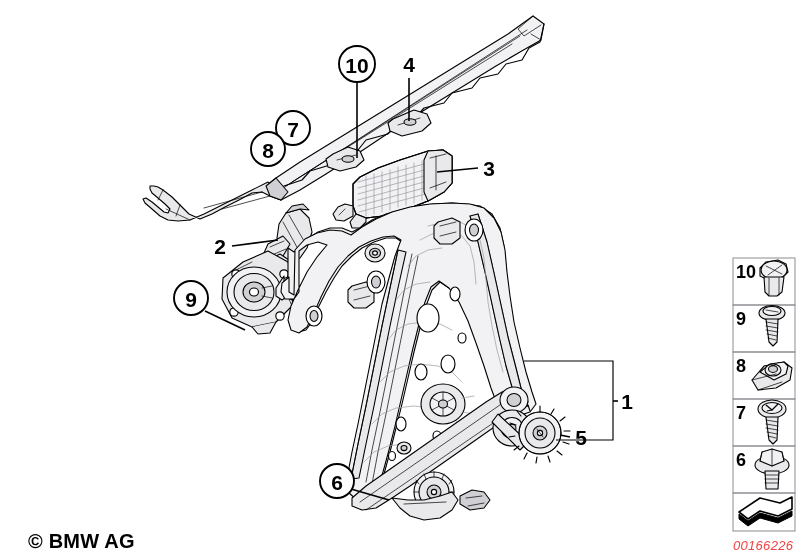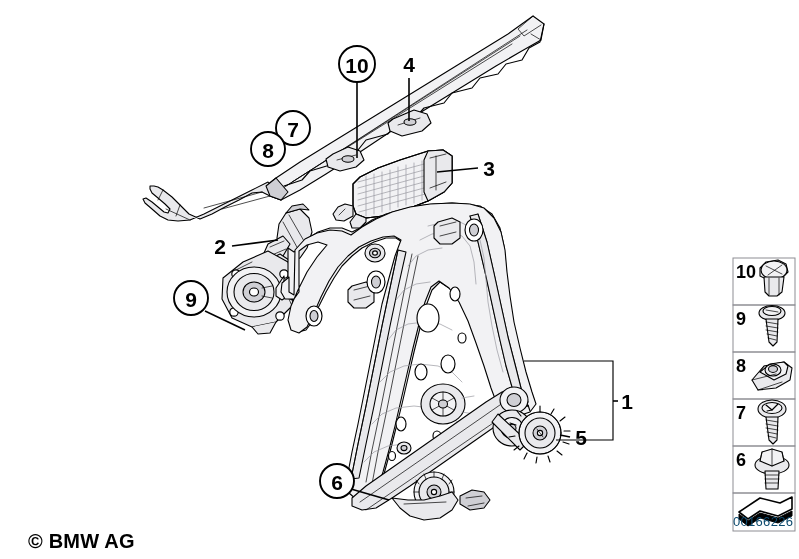--- a/index.html
+++ b/index.html
@@ -30,25 +30,26 @@
     top: 530px;
     font-size: 20px;
     font-weight: bold;
     letter-spacing: 0.2px;
     color: #000;
     white-space: nowrap;
   }
   .partnumber {
     position: absolute;
     left: 733px;
-    top: 514px;
+    top: 538px;
     font-size: 13px;
-    color: #0c4a6e;
+    color: #ef4444;
     letter-spacing: 0.3px;
     white-space: nowrap;
+    font-style: italic;
   }
 </style>
 </head>
 <body>
 
 <div id="page">
 
   <svg id="diagram-svg" viewBox="0 0 799 559">
     <defs>
       <style>

